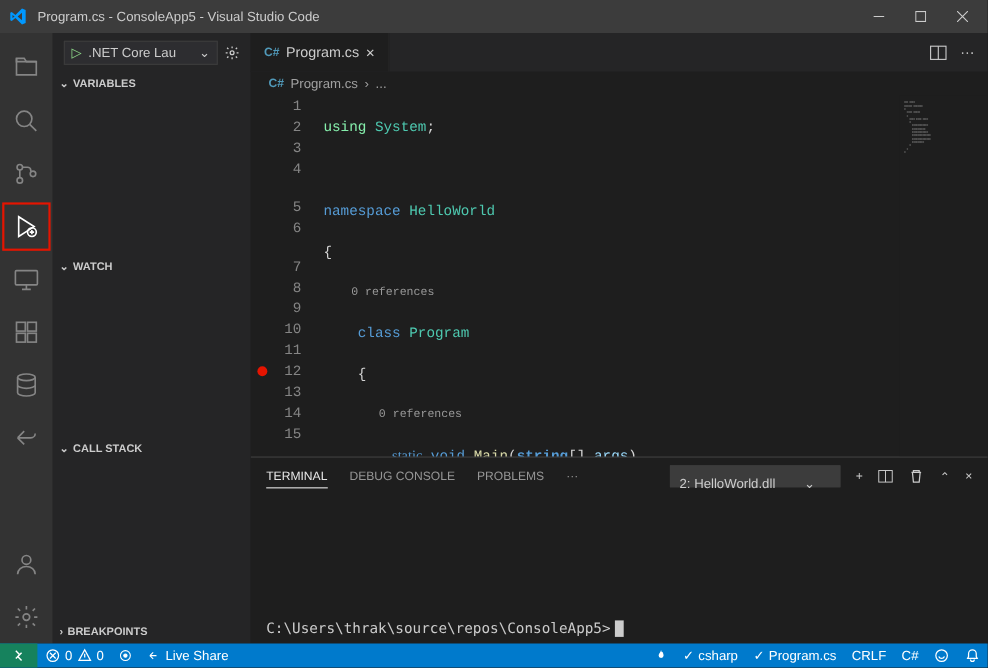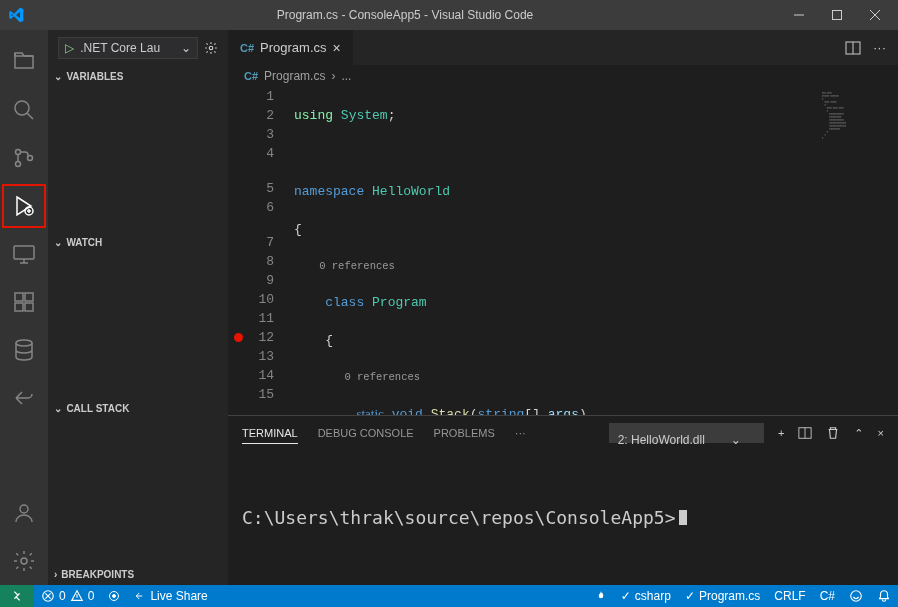--- a/index.html
+++ b/index.html
@@ -19,21 +19,21 @@
   background: #3c3c3c;
   display: flex;
   align-items: center;
   padding: 0 8px;
   color: #cccccc;
   font-size: 12px;
 }
 .titlebar-logo { width: 16px; height: 16px; margin-right: 10px; display:flex; align-items:center; justify-content:center;}
 .menu { display: flex; gap: 2px; }
 .menu-item { padding: 4px 8px; cursor: pointer; }
-.titlebar-title { flex: 1; text-align: center; }
+.titlebar-title { flex: 1; }
 .window-controls { display: flex; gap: 0; }
 .window-control { width: 46px; height: 30px; display: flex; align-items: center; justify-content: center; cursor: pointer; margin-right:-8px;}
 .main { flex: 1; display: flex; min-height: 0; }
 .activity-bar {
   width: 48px;
   background: #333333;
   display: flex;
   flex-direction: column;
   align-items: center;
   padding-top: 8px;
@@ -147,21 +147,21 @@
   white-space: pre;
   overflow: hidden;
 }
 .code-line { height: 19px; }
 .codelens { font-size: 10.5px; color: #999; height: 16px; line-height:16px; padding-left: 0;}
 .k-using { color: #86efac; }
 .k-ns { color: #569cd6; }
 .k-class { color: #569cd6; }
 .k-static { color: #569cd6; font-family: Liberation Serif, serif; }
 .k-void { color: #569cd6; }
-.k-string { color: #569cd6; }
+.k-string { color: #569cd6; font-weight: bold; }
 .type { color: #4ec9b0; }
 .fn { color: #dcdcaa; }
 .ident { color: #9cdcfe; }
 .punct { color: #d4d4d4; }
 .minimap {
   position: absolute;
   top: 0; right: 0;
   width: 80px;
   height: 100%;
   background: #1e1e1e;
@@ -201,23 +201,23 @@
   height: 16px;
   position: relative;
   display: flex;
   align-items: center;
   gap: 6px;
 }
 .panel-body {
   flex: 1;
   padding: 6px 14px;
   font-family: Consolas, monospace;
-  font-size: 18px;
-  display: flex;
-  align-items: center;
+  font-size: 13px;
+  display: flex;
+  align-items: flex-end;
 }
 .cursor-block { display:inline-block; width: 8px; height: 15px; background: #ccc; margin-left: 4px; vertical-align: middle;}
 .statusbar {
   height: 22px;
   background: #007acc;
   color: #fff;
   display: flex;
   align-items: center;
   font-size: 12px;
 }
@@ -405,21 +405,21 @@
       </div>
       <div class="code">
 <div class="code-line"><span class="k-using">using</span> <span class="type">System</span><span class="punct">;</span></div>
 <div class="code-line"></div>
 <div class="code-line"><span class="k-ns">namespace</span> <span class="type">HelloWorld</span></div>
 <div class="code-line"><span class="punct">{</span></div>
 <div class="codelens">    <span>0 references</span></div>
 <div class="code-line">    <span class="k-class">class</span> <span class="type">Program</span></div>
 <div class="code-line">    <span class="punct">{</span></div>
 <div class="codelens">        <span>0 references</span></div>
-<div class="code-line">        <span class="k-static">static</span> <span class="k-void">void</span> <span class="fn">Stack</span><span class="punct">(</span><span class="k-string">string</span><span class="punct">[]</span> <span class="ident">args</span><span class="punct">)</span></div>
+<div class="code-line">        <span class="k-static">static</span> <span class="k-void">void</span> <span class="fn">Main</span><span class="punct">(</span><span class="k-string">string</span><span class="punct">[]</span> <span class="ident">args</span><span class="punct">)</span></div>
 
 
 
 
 
 
 
 
       </div>
       <div class="minimap">

